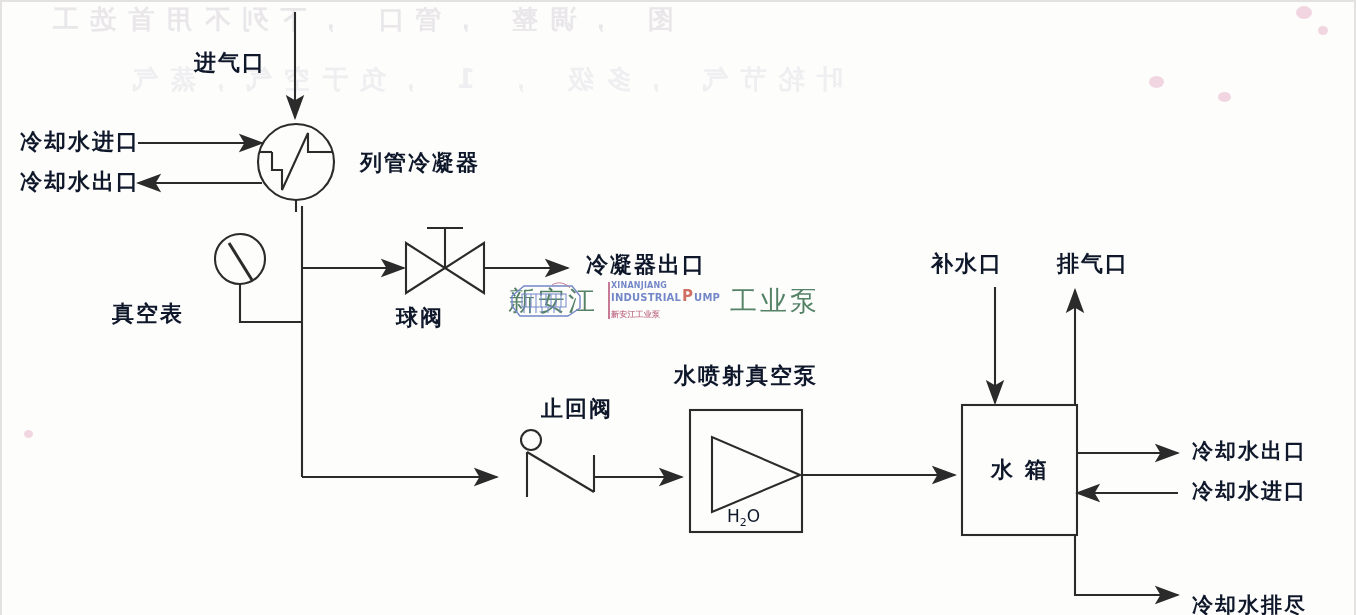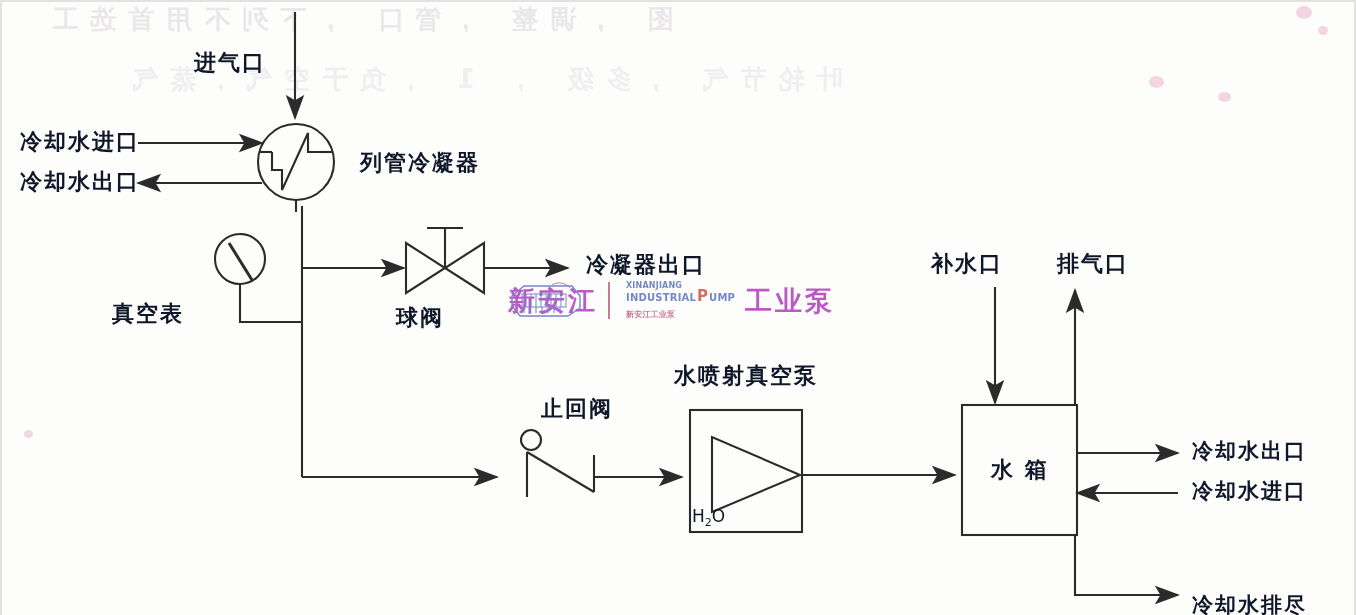--- a/index.html
+++ b/index.html
@@ -27,26 +27,26 @@
   .lbl-21{font-size:21px;}
   .lbl-h2o{font-size:17px;font-weight:500;letter-spacing:0;}
   .lbl-h2o sub{font-size:11px;}
   
   #wm{
     position:absolute;left:508px;top:282px;
     display:flex;align-items:center;gap:10px;
     opacity:.72;pointer-events:none;
   }
   .wm-cn{
-    font-size:27px;font-weight:700;letter-spacing:3px;
-    color:#a21caf;
+    font-size:27px;font-weight:400;letter-spacing:3px;
+    color:#14532d;
     font-family:"DejaVu Sans","Liberation Sans",sans-serif;
   }
   .wm-logo{display:flex;align-items:center;gap:2px;}
-  .wm-badge{display:flex;flex-direction:column;justify-content:center;line-height:1;border-left:2px solid #b04a6e;padding-left:16px;}
+  .wm-badge{display:flex;flex-direction:column;justify-content:center;line-height:1;border-left:2px solid #b04a6e;padding-left:1px;}
   .wm-en1{font-size:8px;color:#3f5bb5;letter-spacing:.2px;font-weight:700;}
   .wm-en2{font-size:10px;color:#3f5bb5;letter-spacing:.2px;font-weight:700;}
   .wm-cn2{font-size:8px;color:#b04a6e;letter-spacing:.2px;font-weight:700;margin-top:8px;}
   .wm-p{color:#c0392b;font-size:15px;font-weight:700;line-height:.8;}
   .wm-row{display:flex;align-items:baseline;gap:1px;}
   
   .ghost{
     position:absolute;
     color:#e9e7ea;
     font-size:26px;
@@ -158,21 +158,21 @@
   <div class="lbl lbl-22" style="left:112px;top:303px;">真空表</div>
 
   <div class="lbl lbl-22" style="left:396px;top:307px;">球阀</div>
 
   <div class="lbl lbl-22" style="left:586px;top:254px;">冷凝器出口</div>
 
   <div class="lbl lbl-22" style="left:525px;top:398px;margin-left:16px;">止回阀</div>
 
   <div class="lbl lbl-22" style="left:674px;top:365px;">水喷射真空泵</div>
 
-  <div class="lbl lbl-h2o" style="left:692px;top:508px;">
+  <div class="lbl lbl-h2o" style="left:727px;top:508px;">
     <span>H</span><sub>2</sub><span>O</span>
   </div>
 
   <div class="lbl lbl-22" style="left:931px;top:253px;">补水口</div>
 
   <div class="lbl lbl-22" style="left:1057px;top:253px;">排气口</div>
 
   <div class="lbl lbl-22" style="left:991px;top:459px;">水 箱</div>
 
   <div class="lbl lbl-21" style="left:1192px;top:441px;">冷却水出口</div>

